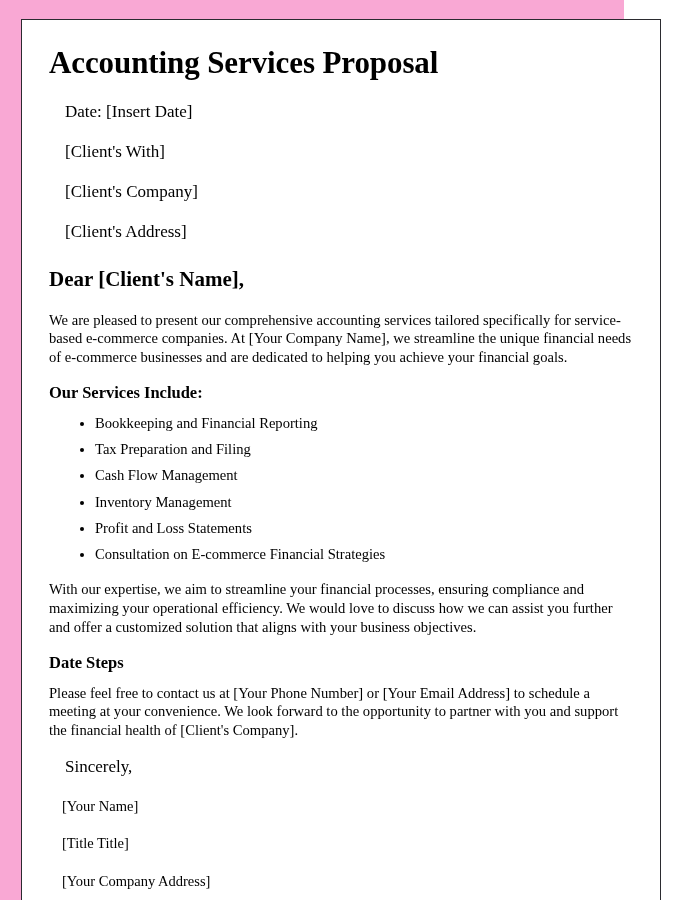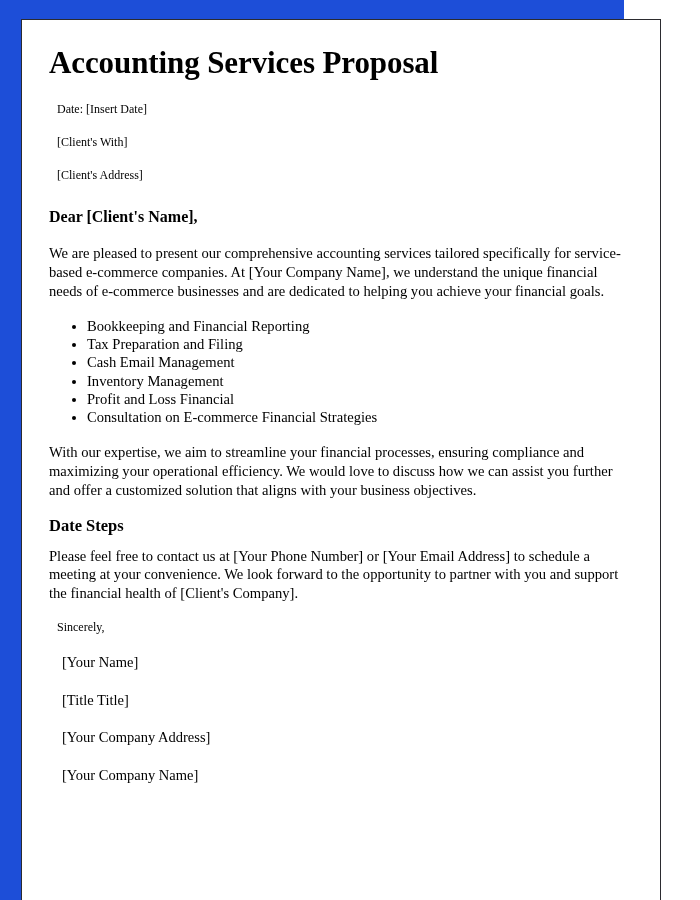--- a/index.html
+++ b/index.html
@@ -13,21 +13,21 @@
     height: 900px;
     overflow: hidden;
     font-family: "Liberation Serif", "DejaVu Serif", serif;
     color: #000000;
   }
 
   .page-canvas {
     position: relative;
     width: 624px;
     height: 900px;
-    background: #1d4ed8;
+    background: #f9a8d4;
   }
 
   
   .document-sheet {
     position: absolute;
     left: 21px;
     top: 19px;
     width: 640px;
     height: 920px;
     box-sizing: border-box;
@@ -43,27 +43,27 @@
 
   .doc-title {
     font-size: 31px;
     font-weight: bold;
     line-height: 1.12;
     margin: 4px 0 20px 0;
     letter-spacing: -0.1px;
   }
 
   .meta-line {
-    font-size: 12px;
+    font-size: 17px;
     line-height: 1.35;
-    margin: 0 0 17px 8px;
+    margin: 0 0 17px 16px;
   }
 
   .salutation {
-    font-size: 16px;
+    font-size: 21px;
     font-weight: bold;
     line-height: 1.2;
     margin: 24px 0 18px 0;
   }
 
   .body-paragraph {
     font-size: 14.6px;
     line-height: 1.29;
     margin: 0 0 16px 0;
     max-width: 588px;
@@ -78,21 +78,21 @@
   }
 
   .services-list {
     margin: 0 0 17px 0;
     padding: 0 0 0 38px;
     list-style: disc outside;
   }
   .services-list li {
     font-size: 14.6px;
     line-height: 1.25;
-    margin: 0;
+    margin: 8px;
     padding: 0;
   }
 
   .signature-line {
     font-size: 14.5px;
     line-height: 1.35;
     margin: 0 0 18px 13px;
   }
   .signature-line.first {
     margin-top: 18px;
@@ -104,34 +104,36 @@
 <div class="page-canvas">
   <div class="document-sheet">
     <div class="document-body">
 
       <h1 class="doc-title">Accounting Services Proposal</h1>
 
       <p class="meta-line">Date: [Insert Date]</p>
 
       <p class="meta-line">[Client's With]</p>
 
+      <p class="meta-line">[Client's Company]</p>
 
       <p class="meta-line">[Client's Address]</p>
 
       <h2 class="salutation">Dear [Client's Name],</h2>
 
-      <p class="body-paragraph">We are pleased to present our comprehensive accounting services tailored specifically for service-based e-commerce companies. At [Your Company Name], we understand the unique financial needs of e-commerce businesses and are dedicated to helping you achieve your financial goals.</p>
+      <p class="body-paragraph">We are pleased to present our comprehensive accounting services tailored specifically for service-based e-commerce companies. At [Your Company Name], we streamline the unique financial needs of e-commerce businesses and are dedicated to helping you achieve your financial goals.</p>
 
+      <h3 class="section-heading">Our Services Include:</h3>
 
       <ul class="services-list">
         <li>Bookkeeping and Financial Reporting</li>
         <li>Tax Preparation and Filing</li>
-        <li>Cash Email Management</li>
+        <li>Cash Flow Management</li>
         <li>Inventory Management</li>
-        <li>Profit and Loss Financial</li>
+        <li>Profit and Loss Statements</li>
         <li>Consultation on E-commerce Financial Strategies</li>
       </ul>
 
       <p class="body-paragraph">With our expertise, we aim to streamline your financial processes, ensuring compliance and maximizing your operational efficiency. We would love to discuss how we can assist you further and offer a customized solution that aligns with your business objectives.</p>
 
       <h3 class="section-heading">Date Steps</h3>
 
       <p class="body-paragraph">Please feel free to contact us at [Your Phone Number] or [Your Email Address] to schedule a meeting at your convenience. We look forward to the opportunity to partner with you and support the financial health of [Client's Company].</p>
 
       <p class="meta-line">Sincerely,</p>

